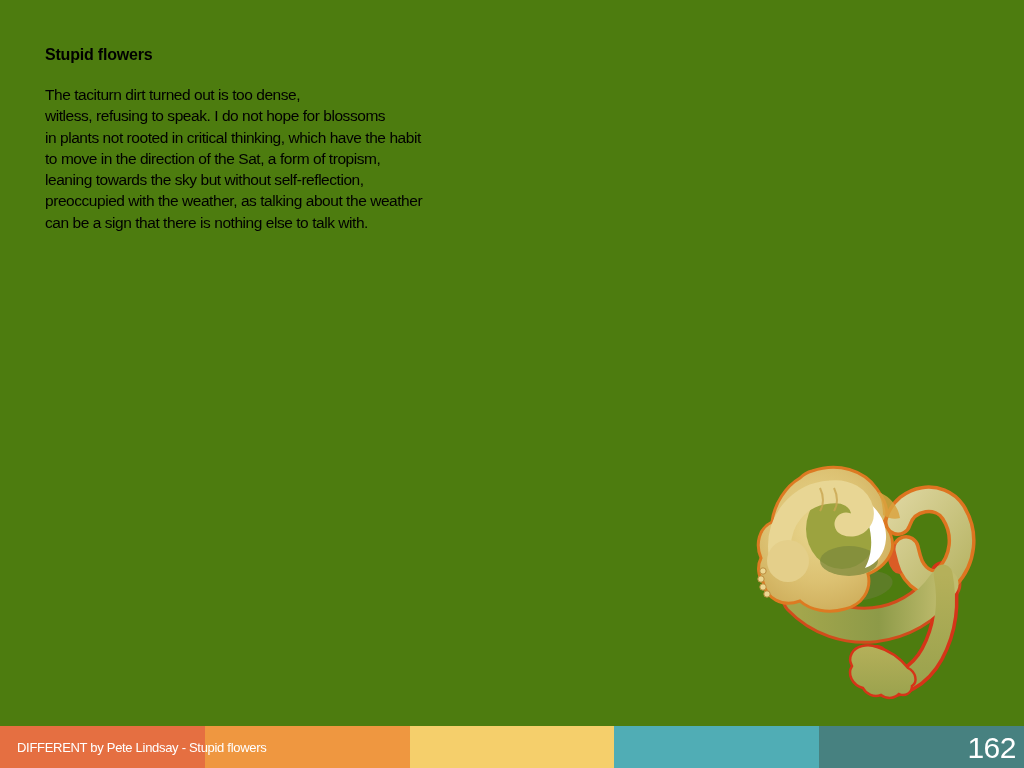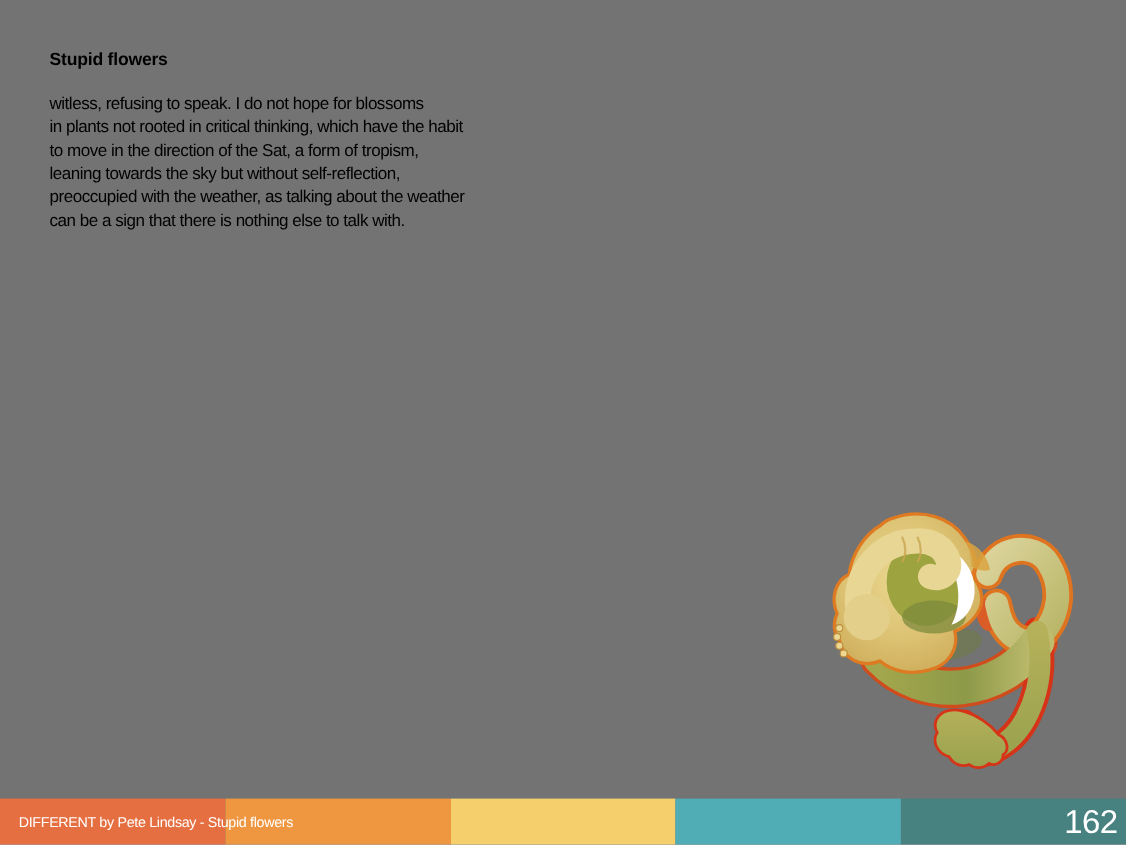--- a/index.html
+++ b/index.html
@@ -1,20 +1,20 @@
 <!DOCTYPE html>
 <html><head>
 <meta charset="utf-8">
 <style>
   html, body { margin: 0; padding: 0; }
   .page {
     position: relative;
     width: 1024px;
     height: 768px;
-    background: #737373;
+    background: #4d7c0f;
     overflow: hidden;
     font-family: "Liberation Sans", sans-serif;
   }
 
   
   .poem {
     position: absolute;
     left: 45px;
     top: 44px;
     color: #000000;
@@ -74,20 +74,21 @@
     letter-spacing: -0.5px;
   }
 </style>
 </head>
 <body>
 
 <div class="page">
 
   <div class="poem">
     <h1 class="poem-title">Stupid flowers</h1>
+    <div class="poem-line">The taciturn dirt turned out is too dense,</div>
     <div class="poem-line">witless, refusing to speak. I do not hope for blossoms</div>
     <div class="poem-line">in plants not rooted in critical thinking, which have the habit</div>
     <div class="poem-line">to move in the direction of the Sat, a form of tropism,</div>
     <div class="poem-line">leaning towards the sky but without self-reflection,</div>
     <div class="poem-line">preoccupied with the weather, as talking about the weather</div>
     <div class="poem-line">can be a sign that there is nothing else to talk with.</div>
   </div>
 
   <svg class="illustration" viewBox="0 0 260 250" role="img" aria-label="abstract curled flower painting in yellow-green with orange-red outline">
     <defs>

